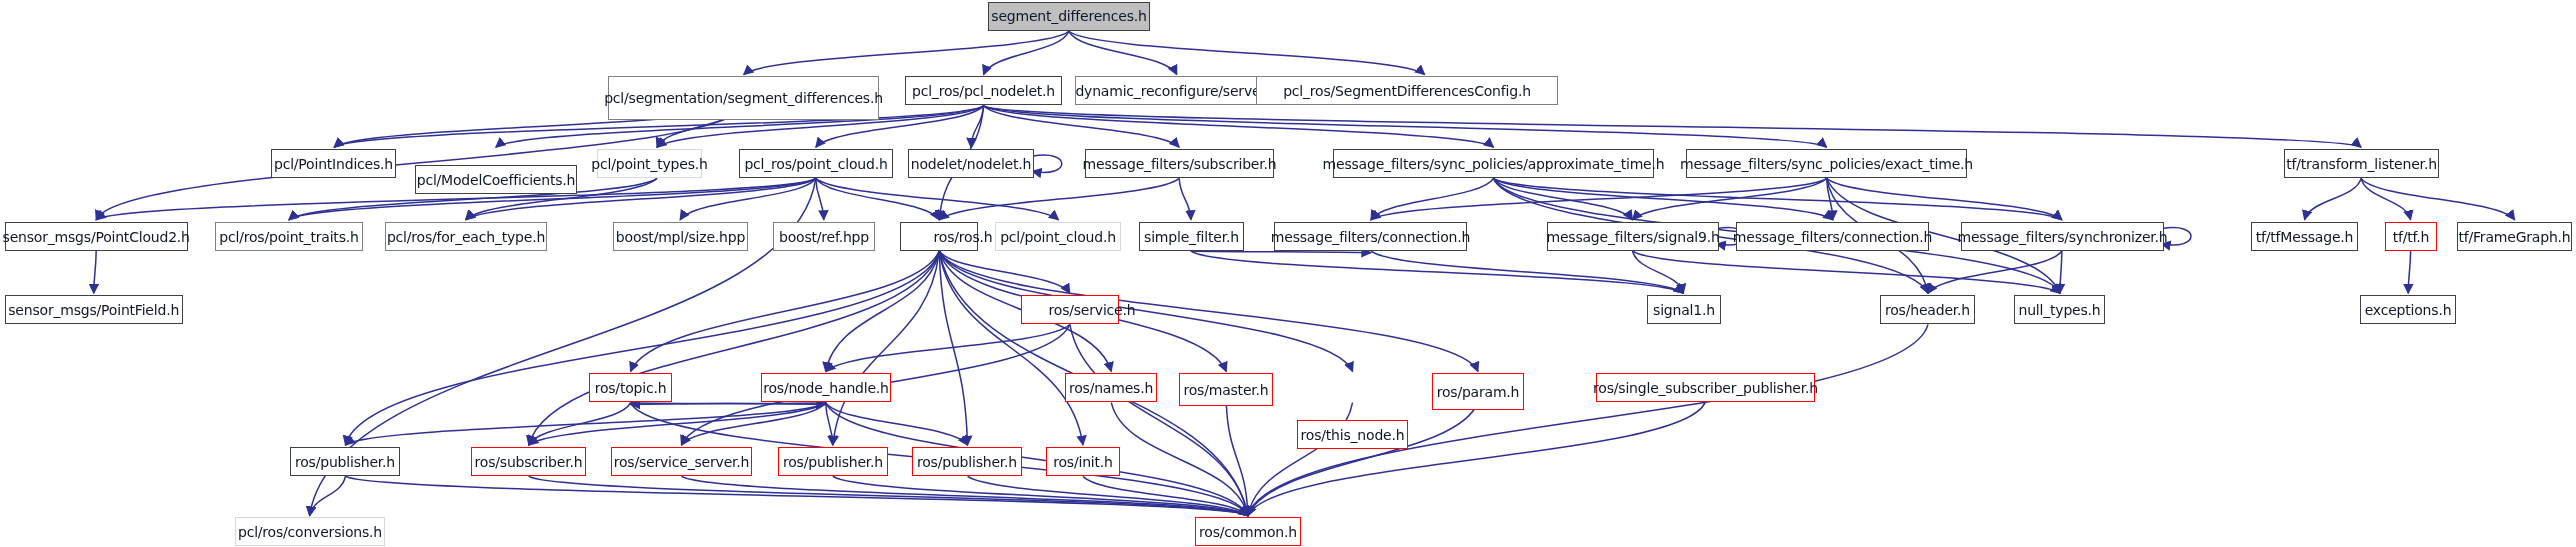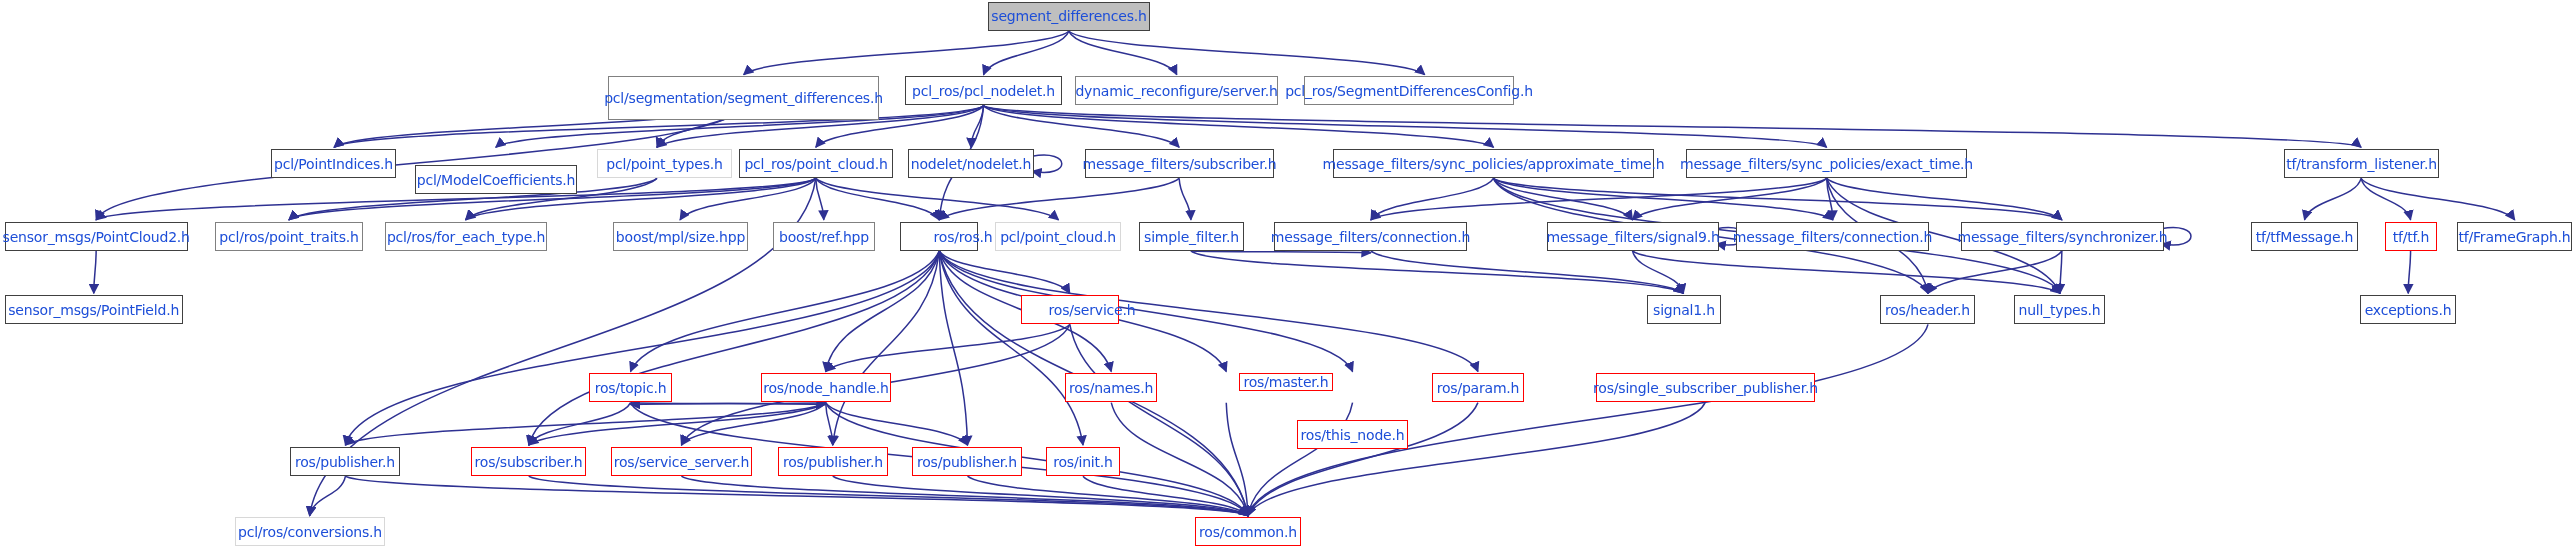--- a/index.html
+++ b/index.html
@@ -11,21 +11,21 @@
     overflow:hidden;
   }
   #edge-layer{position:absolute;left:0;top:0;width:2576px;height:548px;}
   .node{
     position:absolute;
     box-sizing:border-box;
     display:flex;align-items:center;justify-content:center;
     white-space:nowrap;
     background:#ffffff;
     border:0.9px solid #808080;
-    color:#1d4ed8;
+    color:#0f172a;
     font-size:14px;
     line-height:1;
     letter-spacing:-0.2px;
     z-index:5;
   }
   .node.root{background:#bfbfbf;border:0.9px solid #404040;}
   .node.dark{border:0.9px solid #404040;}
   .node.light{border:0.9px solid #d8d8d8;}
   .node.red{border:0.9px solid #ff0000;}
   .node .lbl{pointer-events:none;}
@@ -144,30 +144,30 @@
       </div>
       <div class="node gray" style="left: 608px; top: 76px; width: 271px; height: 44px;">
         <span class="lbl">pcl/segmentation/segment_differences.h</span>
       </div>
       <div class="node dark" style="left: 905px; top: 76px; width: 157px; height: 29px;">
         <span class="lbl">pcl_ros/pcl_nodelet.h</span>
       </div>
       <div class="node gray" style="left: 1075px; top: 76px; width: 203px; height: 29px;">
         <span class="lbl">dynamic_reconfigure/server.h</span>
       </div>
-      <div class="node gray" style="left: 1304px; top: 76px; width: 210px; height: 29px;">
+      <div class="node gray" style="left: 1256px; top: 76px; width: 302px; height: 29px;">
         <span class="lbl">pcl_ros/SegmentDifferencesConfig.h</span>
       </div>
       <div class="node dark" style="left: 271px; top: 149px; width: 125px; height: 29px;">
         <span class="lbl">pcl/PointIndices.h</span>
       </div>
       <div class="node dark" style="left: 415px; top: 149px; width: 162px; height: 29px; margin-top: 16px;">
         <span class="lbl">pcl/ModelCoefficients.h</span>
       </div>
-      <div class="node light" style="left: 597px; top: 149px; width: 135px; height: 29px;">
+      <div class="node light" style="left: 597px; top: 149px; width: 105px; height: 29px;">
         <span class="lbl">pcl/point_types.h</span>
       </div>
       <div class="node dark" style="left: 739px; top: 149px; width: 154px; height: 29px;">
         <span class="lbl">pcl_ros/point_cloud.h</span>
       </div>
       <div class="node dark" style="left: 908px; top: 149px; width: 126px; height: 29px;">
         <span class="lbl">nodelet/nodelet.h</span>
       </div>
       <div class="node dark" style="left: 1085px; top: 149px; width: 189px; height: 29px;">
         <span class="lbl">message_filters/subscriber.h</span>
@@ -246,27 +246,27 @@
       </div>
       <div class="node red" style="left: 589px; top: 373px; width: 83px; height: 29px;">
         <span class="lbl">ros/topic.h</span>
       </div>
       <div class="node red" style="left: 761px; top: 373px; width: 130px; height: 29px;">
         <span class="lbl">ros/node_handle.h</span>
       </div>
       <div class="node red" style="left: 1065px; top: 373px; width: 92px; height: 29px;">
         <span class="lbl">ros/names.h</span>
       </div>
-      <div class="node red" style="left: 1239px; top: 373px; width: 94px; height: 18px; text-align: center;">
+      <div class="node red" style="left: 1179px; top: 373px; width: 94px; height: 33px; text-align: center;">
         <span class="lbl">ros/master.h</span>
       </div>
       <div class="node red" style="left: 1297px; top: 373px; width: 111px; height: 29px; margin-top: 47px;">
         <span class="lbl">ros/this_node.h</span>
       </div>
-      <div class="node red" style="left: 1432px; top: 373px; width: 92px; height: 29px;">
+      <div class="node red" style="left: 1432px; top: 373px; width: 92px; height: 37px;">
         <span class="lbl">ros/param.h</span>
       </div>
       <div class="node red" style="left: 1596px; top: 373px; width: 219px; height: 29px;">
         <span class="lbl">ros/single_subscriber_publisher.h</span>
       </div>
       <div class="node dark" style="left: 290px; top: 447px; width: 110px; height: 29px;">
         <span class="lbl">ros/publisher.h</span>
       </div>
       <div class="node red" style="left: 471px; top: 447px; width: 115px; height: 29px;">
         <span class="lbl">ros/subscriber.h</span>

